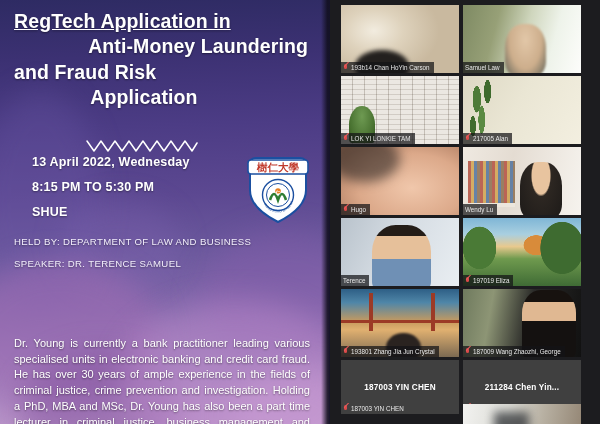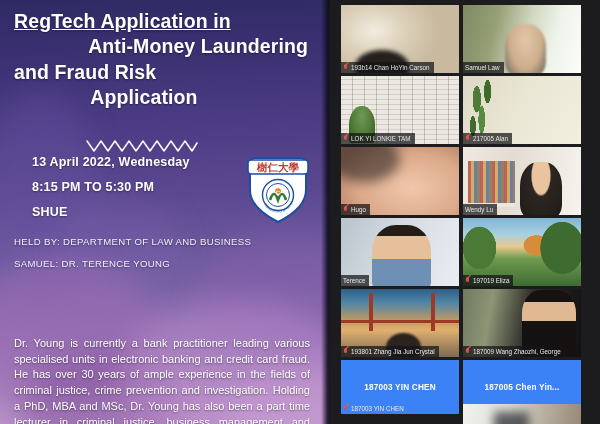--- a/index.html
+++ b/index.html
@@ -190,21 +190,21 @@
     left: -0.5px; top: -0.5px;
     width: 6.5px; height: 0.9px;
     background: #e85c5c;
     transform: rotate(-48deg);
     transform-origin: center;
   }
   .tile.active {
     box-shadow: inset 0 0 0 1.5px #d8c84e;
   }
   .avatar-tile {
-    background: #3b82f6;
+    background: #404040;
   }
   .avatar-name {
     position: absolute;
     left: 0; right: 0;
     top: 50%;
     transform: translateY(-50%);
     text-align: center;
     color: #ffffff;
     font-weight: bold;
     font-size: 8.2px;
@@ -417,21 +417,21 @@
       </svg>
 
       <div class="meta-block">
         <div>13 April 2022, Wednesday</div>
         <div>8:15 PM TO 5:30 PM</div>
         <div>SHUE</div>
       </div>
 
       <div class="detail-block">
         <div>HELD BY: DEPARTMENT OF LAW AND BUSINESS</div>
-        <div>SAMUEL: DR. TERENCE YOUNG</div>
+        <div>SPEAKER: DR. TERENCE SAMUEL</div>
       </div>
 
       <div class="bio">Dr. Young is currently a bank practitioner leading various specialised units in electronic banking and credit card fraud. He has over 30 years of ample experience in the fields of criminal justice, crime prevention and investigation. Holding a PhD, MBA and MSc, Dr. Young has also been a part time lecturer in criminal justice, business management and banking subjects.</div>
     </div>
     <div class="poster-edge"></div>
   </div>
 
   <div id="video-panel">
       <div class="tile" style="left: 11px; top: 5px; width: 118px; height: 68px;">
         <div class="tile-video vid-curtain"></div>
@@ -510,21 +510,21 @@
         </div>
       </div>
       <div class="tile avatar-tile" style="left: 11px; top: 360px; width: 118px; height: 54px;">
         <div class="avatar-name">187003 YIN CHEN</div>
         <div class="namebar" style="background: transparent;">
           <span class="mute-icon"></span>
           <span>187003 YIN CHEN</span>
         </div>
       </div>
       <div class="tile avatar-tile" style="left: 133px; top: 360px; width: 118px; height: 54px;">
-        <div class="avatar-name">187005  Chen Yin...</div>
+        <div class="avatar-name">211284  Chen Yin...</div>
         <div class="namebar" style="background: transparent;">
           <span class="mute-icon"></span>
           <span>187005 Chen Yingran</span>
         </div>
       </div>
       <div class="tile" style="left: 133px; top: 404px; width: 118px; height: 68px;">
         <div class="tile-video vid-blur"></div>
       </div>
     </div>
 

